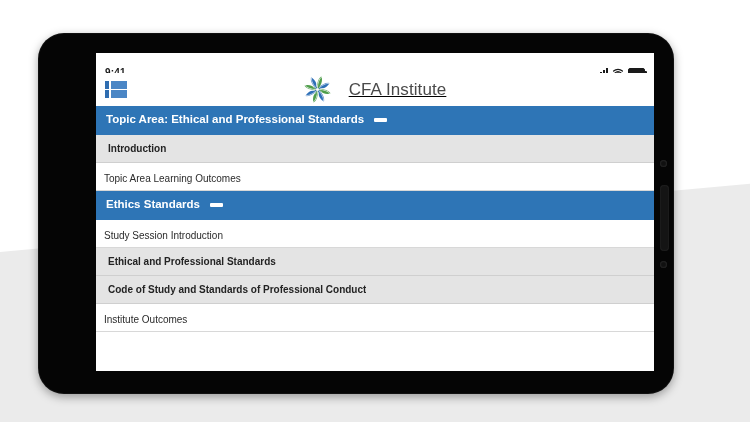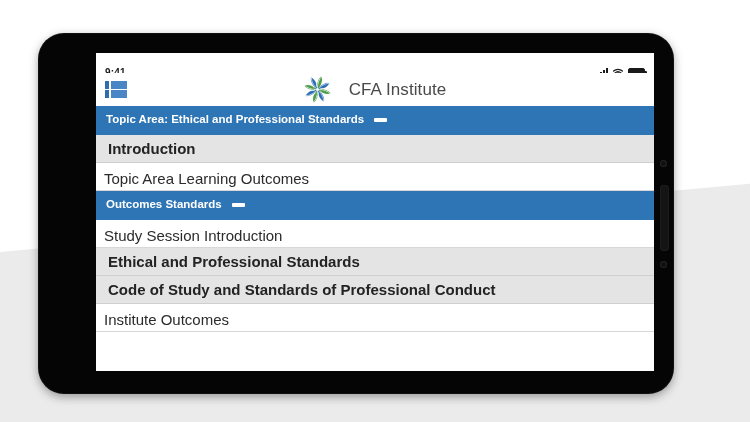--- a/index.html
+++ b/index.html
@@ -176,40 +176,41 @@
   }
   #brand {
     position: absolute;
     left: 0;
     right: 0;
     display: flex;
     align-items: center;
     justify-content: center;
     gap: 18px;
     pointer-events: none;
+    text-decoration: underline;
   }
   #brand-text {
     font-size: 17px;
     color: #4a4a4a;
     letter-spacing: 0.1px;
   }
 
   
   #toc-list {
     background: #ffffff;
   }
   .row {
     display: flex;
     align-items: center;
     justify-content: flex-start;
     box-sizing: border-box;
     border-bottom: 1px solid #d8d8d8;
   }
   .row .label {
-    font-size: 15px;
+    font-size: 10px;
     line-height: 1.2;
     white-space: nowrap;
     overflow: hidden;
     text-overflow: ellipsis;
   }
   .row.section {
     background: #2e75b6;
     height: 29px;
     padding: 0 11px 0 10px;
     border-bottom-color: #2e75b6;
@@ -357,21 +358,21 @@
           <div class="label">Topic Area: Ethical and Professional Standards</div>
           <span class="minus-icon"></span>
         </div>
         <div class="row group">
           <div class="label">Introduction</div>
         </div>
         <div class="row item">
           <div class="label">Topic Area Learning Outcomes</div>
         </div>
         <div class="row section">
-          <div class="label">Outcomes Standards</div>
+          <div class="label">Ethics Standards</div>
           <span class="minus-icon"></span>
         </div>
         <div class="row item">
           <div class="label">Study Session Introduction</div>
         </div>
         <div class="row group">
           <div class="label">Ethical and Professional Standards</div>
         </div>
         <div class="row group">
           <div class="label">Code of Study and Standards of Professional Conduct</div>

